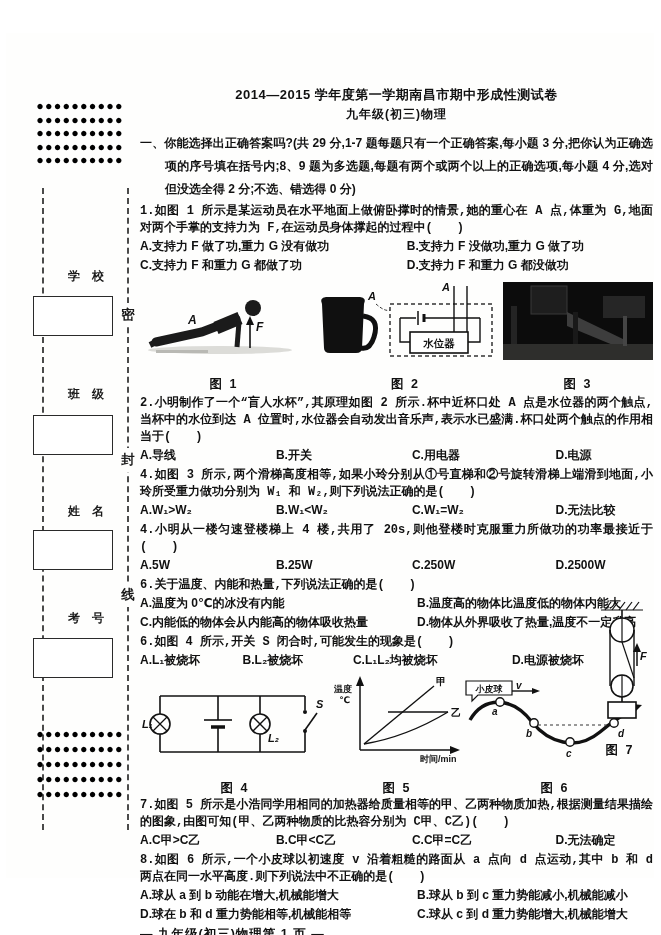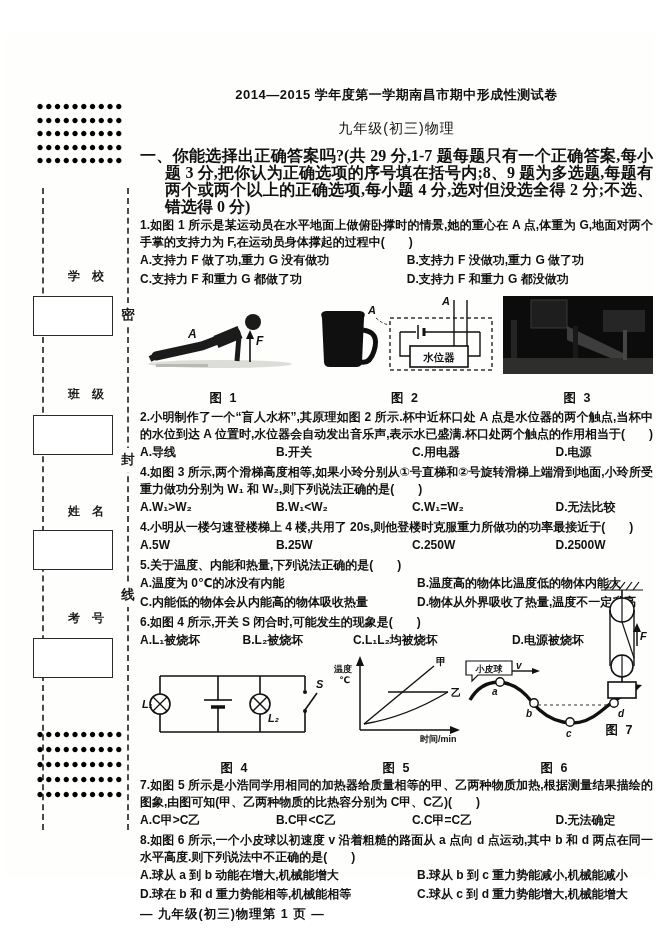--- a/index.html
+++ b/index.html
@@ -20,24 +20,24 @@
   .vline-r{left:127px;}
   .sb-label{position:absolute;left:44px;width:84px;text-align:center;
             font-family:"Liberation Serif","DejaVu Serif",serif;
             font-size:12px;font-weight:700;color:#1a1a1a;}
   .sb-box{position:absolute;left:33px;width:78px;height:38px;border:1.6px solid #2a2a2a;background:#fff;}
   .seal-char{position:absolute;left:120px;width:16px;text-align:center;background:#fefefd;
              font-size:13.5px;font-weight:700;color:#1a1a1a;padding:3px 0;}
   
   .main{position:absolute;left:140px;top:86px;width:513px;}
   .t1{margin:0;text-align:center;font-size:13px;font-weight:700;letter-spacing:.5px;}
-  .t2{margin:16px 0 9px;text-align:center;font-size:14px;font-weight:400;letter-spacing:1px;}
-  .intro{margin:0 0 2px;font-size:16px;line-height:17px;font-weight:700;
-         text-align:justify;padding-left:25px;text-indent:-25px;font-family:Liberation Serif, serif;}
-  .q{margin:0;font-size:12px;line-height:17px;font-weight:700;text-align:justify;}
+  .t2{margin:2px 0 9px;text-align:center;font-size:12px;font-weight:700;letter-spacing:1px;}
+  .intro{margin:0 0 2px;font-size:12px;line-height:23px;font-weight:700;
+         text-align:justify;padding-left:25px;text-indent:-25px;}
+  .q{margin:0;font-size:12px;line-height:17px;font-weight:700;text-align:justify;font-family:Liberation Mono, monospace;}
   .opts{margin:0 0 2px;font-size:12px;line-height:19px;font-weight:700;}
   .cols2{display:grid;grid-template-columns:52% 48%;}
   .cols2b{display:grid;grid-template-columns:54% 46%;}
   .cols4{display:grid;grid-template-columns:26.5% 26.5% 28% 19%;}
   .q6opts{display:grid;grid-template-columns:20% 21.5% 31% 27.5%;}
   .figrow{display:flex;justify-content:space-between;align-items:flex-end;margin:3px 0 2px;}
   .figrow2{width:452px;display:flex;justify-content:space-between;align-items:flex-end;margin:2px 0 0;}
   .figbox{display:flex;flex-direction:column;align-items:center;}
   .figcap{font-size:12.5px;font-weight:700;margin-top:16px;letter-spacing:2px;}
   .q6area{position:relative;}
@@ -168,21 +168,21 @@
   </div>
 
   <p class="q">4.小明从一楼匀速登楼梯上 4 楼,共用了 20s,则他登楼时克服重力所做功的功率最接近于(　　)</p>
   <div class="opts cols4">
     <span>A.5W</span>
     <span>B.25W</span>
     <span>C.250W</span>
     <span>D.2500W</span>
   </div>
 
-  <p class="q">5.关于温度、内能和热量,下列说法正确的是(　　)</p>
+  <p class="q">6.关于温度、内能和热量,下列说法正确的是(　　)</p>
   <div class="opts cols2b">
     <span>A.温度为 0℃的冰没有内能</span>
     <span>B.温度高的物体比温度低的物体内能大</span>
     <span>C.内能低的物体会从内能高的物体吸收热量</span>
     <span>D.物体从外界吸收了热量,温度不一定升高</span>
   </div>
 
   <div class="q6area">
     <p class="q">6.如图 4 所示,开关 S 闭合时,可能发生的现象是(　　)</p>
     <div class="opts q6opts">

